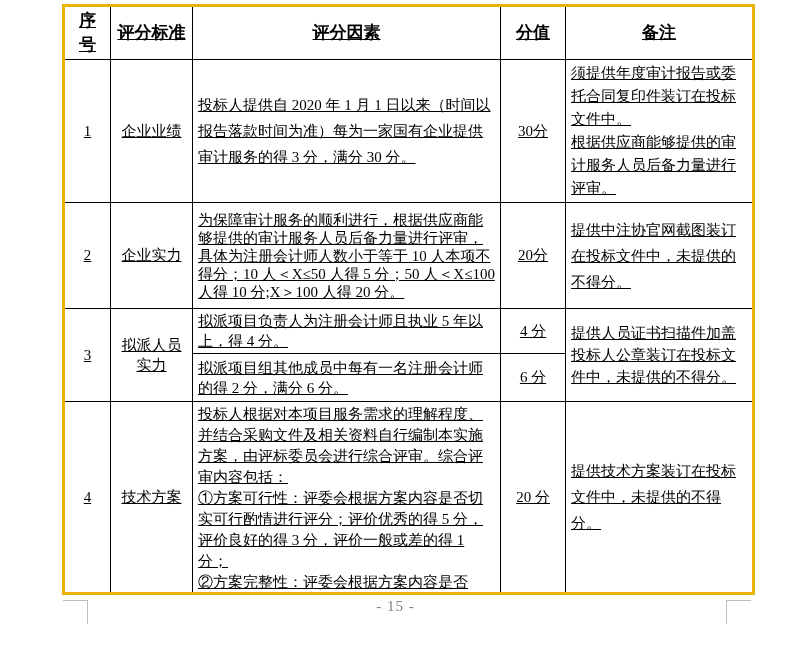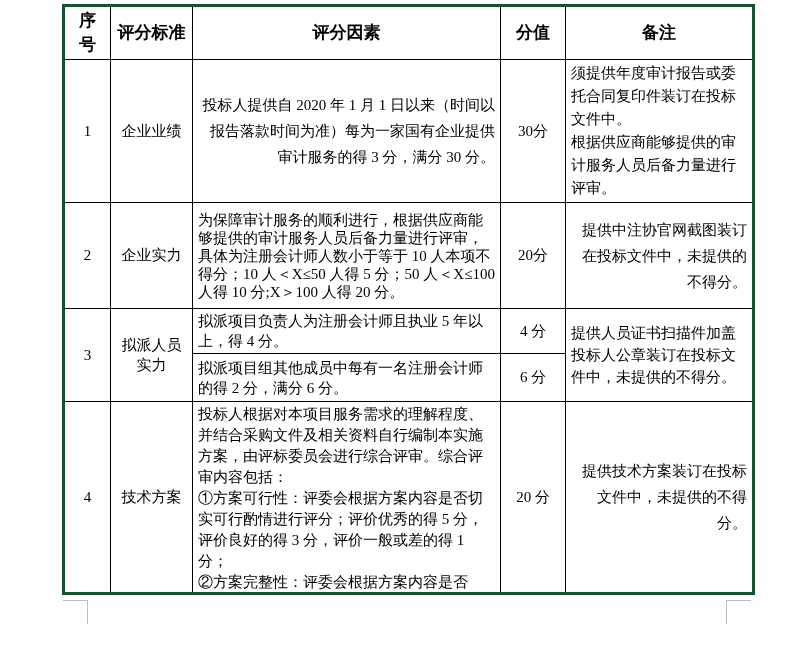--- a/index.html
+++ b/index.html
@@ -21,21 +21,22 @@
   .score-table-wrap {
     position: absolute;
     left: 62px;
     top: 4px;
     width: 690px;
   }
   table.score-table {
     border-collapse: collapse;
     table-layout: fixed;
     width: 690px;
-    border: 3px solid #14532d;
+    border: 3px solid #eab308;
+    text-decoration: underline;
   }
   table.score-table th,
   table.score-table td {
     border: 1px solid #000;
     padding: 2px 5px;
     font-size: 15px;
     vertical-align: middle;
     overflow: hidden;
     word-break: break-all;
   }
@@ -45,21 +46,21 @@
     text-align: center;
     line-height: 24px;
   }
   .c-center { text-align: center; }
   .c-left   { text-align: left; }
   .lh18 { line-height: 18px; }
   .lh20 { line-height: 20px; }
   .lh21 { line-height: 21px; margin-left: 20px; }
   .lh22 { line-height: 22px; }
   .lh23 { line-height: 23px; }
-  .lh26 { line-height: 26px; text-align: right; }
+  .lh26 { line-height: 26px; }
   .hdr-no-inner { width: 1.1em; margin: 0 auto; }
   .factor-clip { max-height: 186px; overflow: hidden; }
   .page-footer {
     position: absolute;
     left: 0;
     top: 598px;
     width: 791px;
     text-align: center;
     font-size: 15px;
     color: #808080;
@@ -151,17 +152,18 @@
             <div>②方案完整性：评委会根据方案内容是否</div>
           </div>
         </td>
         <td class="c-center">20 分</td>
         <td class="c-left lh26">提供技术方案装订在投标文件中，未提供的不得分。</td>
       </tr>
     </tbody>
       </table>
   </div>
 
+  <div class="page-footer">- 15 -</div>
 
   <div class="boundary-mark left"></div>
   <div class="boundary-mark right"></div>
 
 </div>
 
 </body></html>

